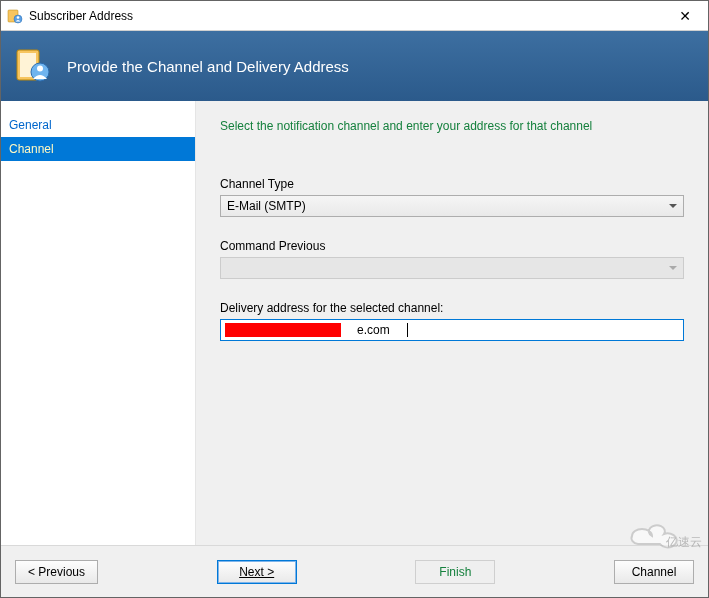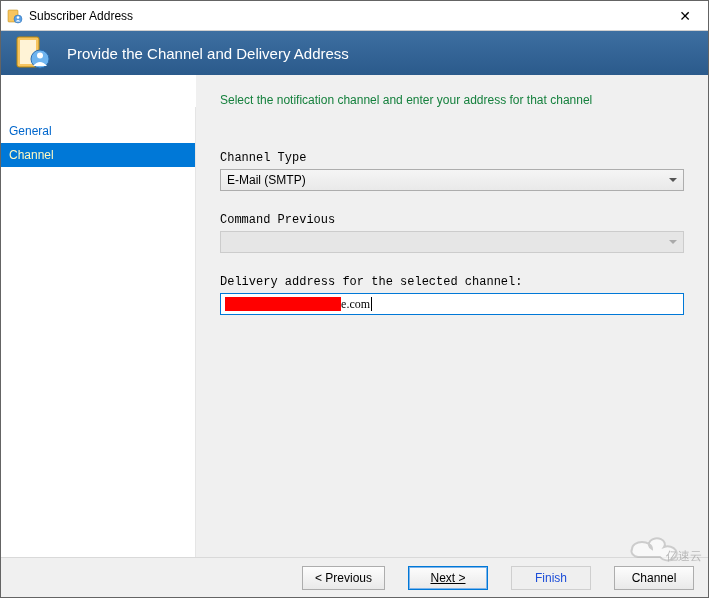--- a/index.html
+++ b/index.html
@@ -31,21 +31,21 @@
   }
   .titlebar .title { flex: 1; font-size: 12px; }
   .titlebar .close {
     width: 46px; height: 30px;
     display: flex; align-items: center; justify-content: center;
     font-size: 14px; font-family: Arial, sans-serif;
     cursor: default;
   }
 
   .banner {
-    height: 44px;
+    height: 70px;
     background: linear-gradient(to bottom, #3d6fa1 0%, #2b5a8b 100%);
     display: flex; align-items: center;
     padding: 0 12px;
     color: #ffffff;
   }
   .banner-icon {
     width: 40px; height: 40px;
     margin-right: 14px;
     display: flex; align-items: center; justify-content: center;
   }
@@ -54,21 +54,20 @@
   .body {
     flex: 1;
     display: flex;
     min-height: 0;
   }
   .sidebar {
     width: 195px;
     border-right: 1px solid #e5e5e5;
     background: #ffffff;
     padding-top: 12px;
-    margin-top: 32px;
   }
   .side-item {
     padding: 5px 8px;
     color: #0066cc;
     cursor: default;
     font-size: 12px;
   }
   .side-item.selected {
     background: #0078d7;
     color: #fef9c3;
@@ -84,21 +83,20 @@
   .instruction {
     font-size: 12px;
     margin-bottom: 44px;
     color: #15803d;
   }
   .field-group { margin-bottom: 22px; }
   .field-label {
     font-size: 12px;
     margin-bottom: 4px;
     color: #000;
-    font-family: Liberation Mono, monospace;
   }
   .select {
     width: 100%;
     height: 22px;
     border: 1px solid #adadad;
     background: linear-gradient(to bottom, #f5f5f5, #e9e9e9);
     display: flex; align-items: center;
     padding: 8px 6px;
     position: relative;
     font-size: 12px;
@@ -118,74 +116,74 @@
   .select.disabled .chev { border-top-color: #aaa; }
 
   .text-input-wrap {
     width: 100%;
     height: 22px;
     border: 1px solid #0078d7;
     background: #ffffff;
     display: flex; align-items: center;
     padding: 0 4px;
     font-size: 12px;
+    gap: 16px;
   }
   .redacted {
     background: #ff0000;
     color: #ff0000;
     padding: 0 2px;
     margin-right: 0;
     display: inline-block;
     height: 14px;
     line-height: 14px;
   }
-  .visible-text { color: #000; font-family: Liberation Serif, serif; }
+  .visible-text { color: #000; }
   .caret {
     display: inline-block;
     width: 1px; height: 14px;
     background: #000;
     margin-left: 1px;
     vertical-align: middle;
   }
 
   .footer {
     border-top: 1px solid #d9d9d9;
     background: #f0f0f0;
-    height: 40px;
-    display: flex; align-items: center; justify-content: flex-end;
+    height: 52px;
+    display: flex; align-items: center; justify-content: space-between;
     padding: 0 14px;
     gap: 23px;
   }
   .btn {
     min-width: 80px;
     height: 24px;
     border: 1px solid #adadad;
     background: linear-gradient(to bottom, #fdfdfd, #e9e9e9);
     display: flex; align-items: center; justify-content: center;
     font-size: 12px;
     padding: 0 12px;
     cursor: default;
   }
   .btn.default {
     border: 1px solid #0078d7;
     box-shadow: inset 0 0 0 1px #7eb4ea;
     text-decoration: underline;
   }
   .btn.disabled {
-    color: #1d4ed8;
+    color: #15803d;
     border-color: #cfcfcf;
     background: #efefef;
   }
 
   .watermark {
     position: absolute;
-    right: 4px; bottom: 26px;
+    right: 4px; bottom: 40px;
     opacity: 0.55;
     pointer-events: none;
-    font-family: Liberation Mono, monospace;
   }
 </style>
 </head>
 <body>
 
 <div class="window">
 
   <div class="titlebar">
     <span class="icon">
       <svg width="16" height="16" viewBox="0 0 16 16">

